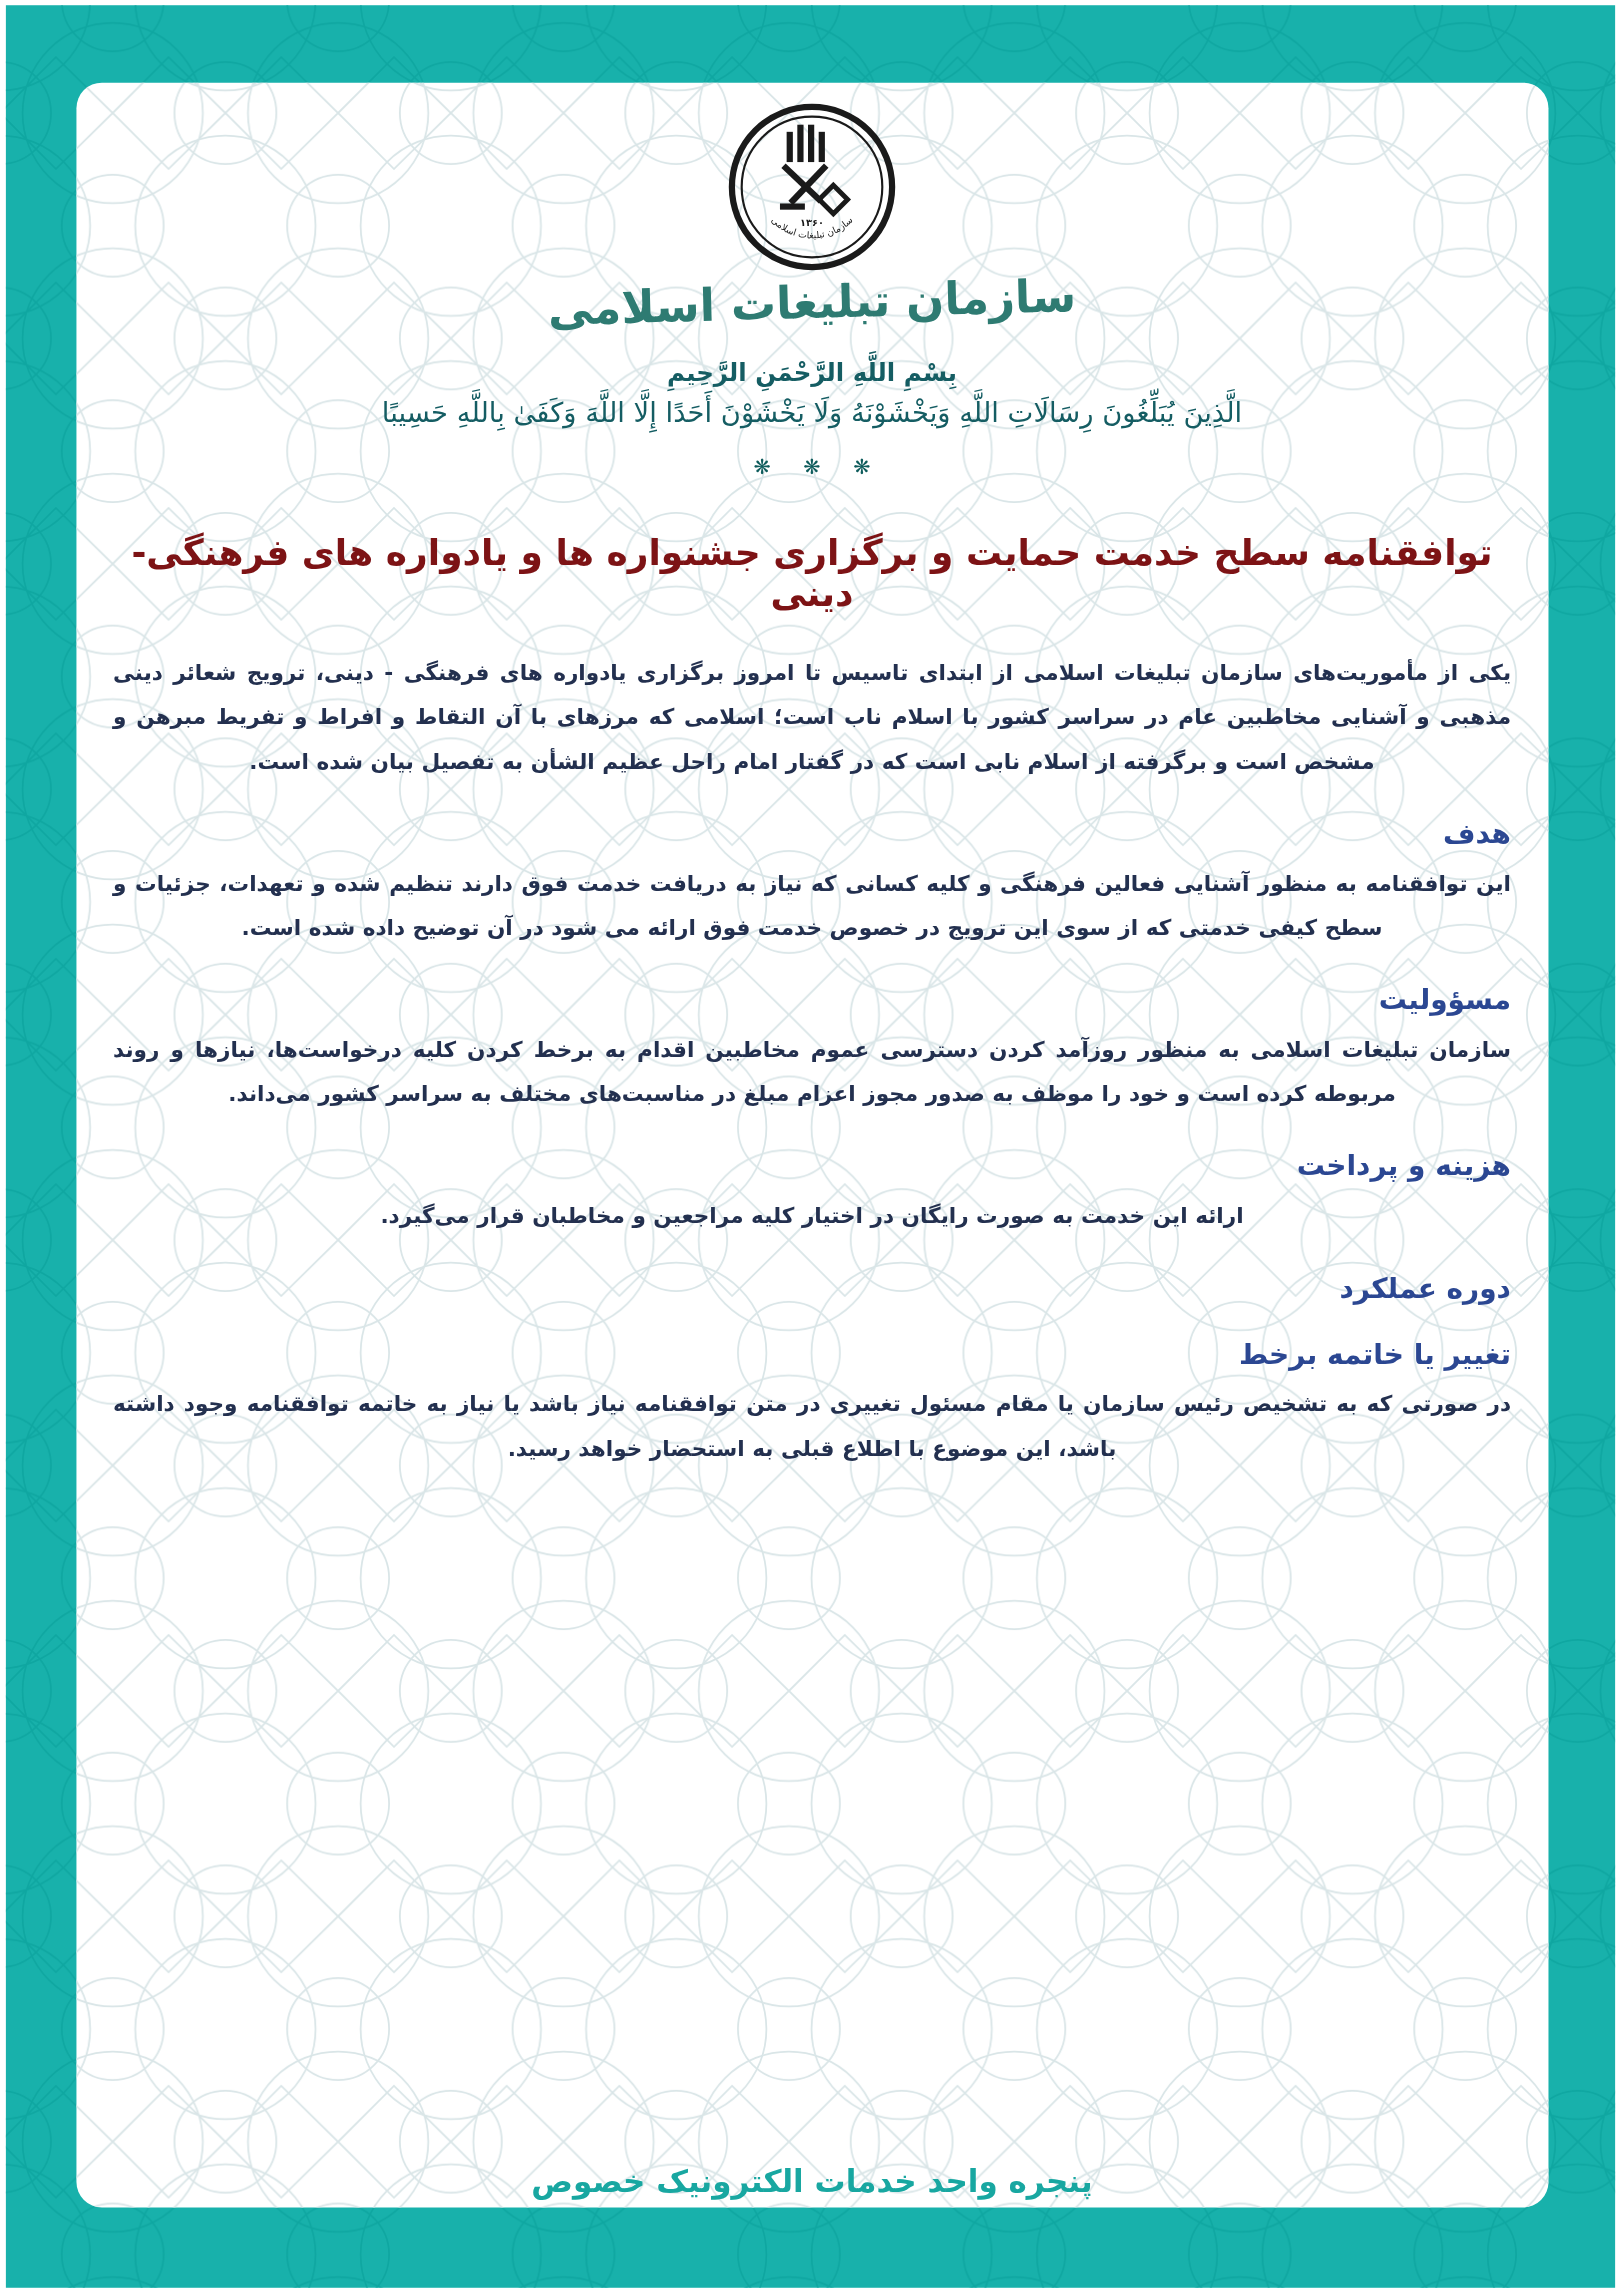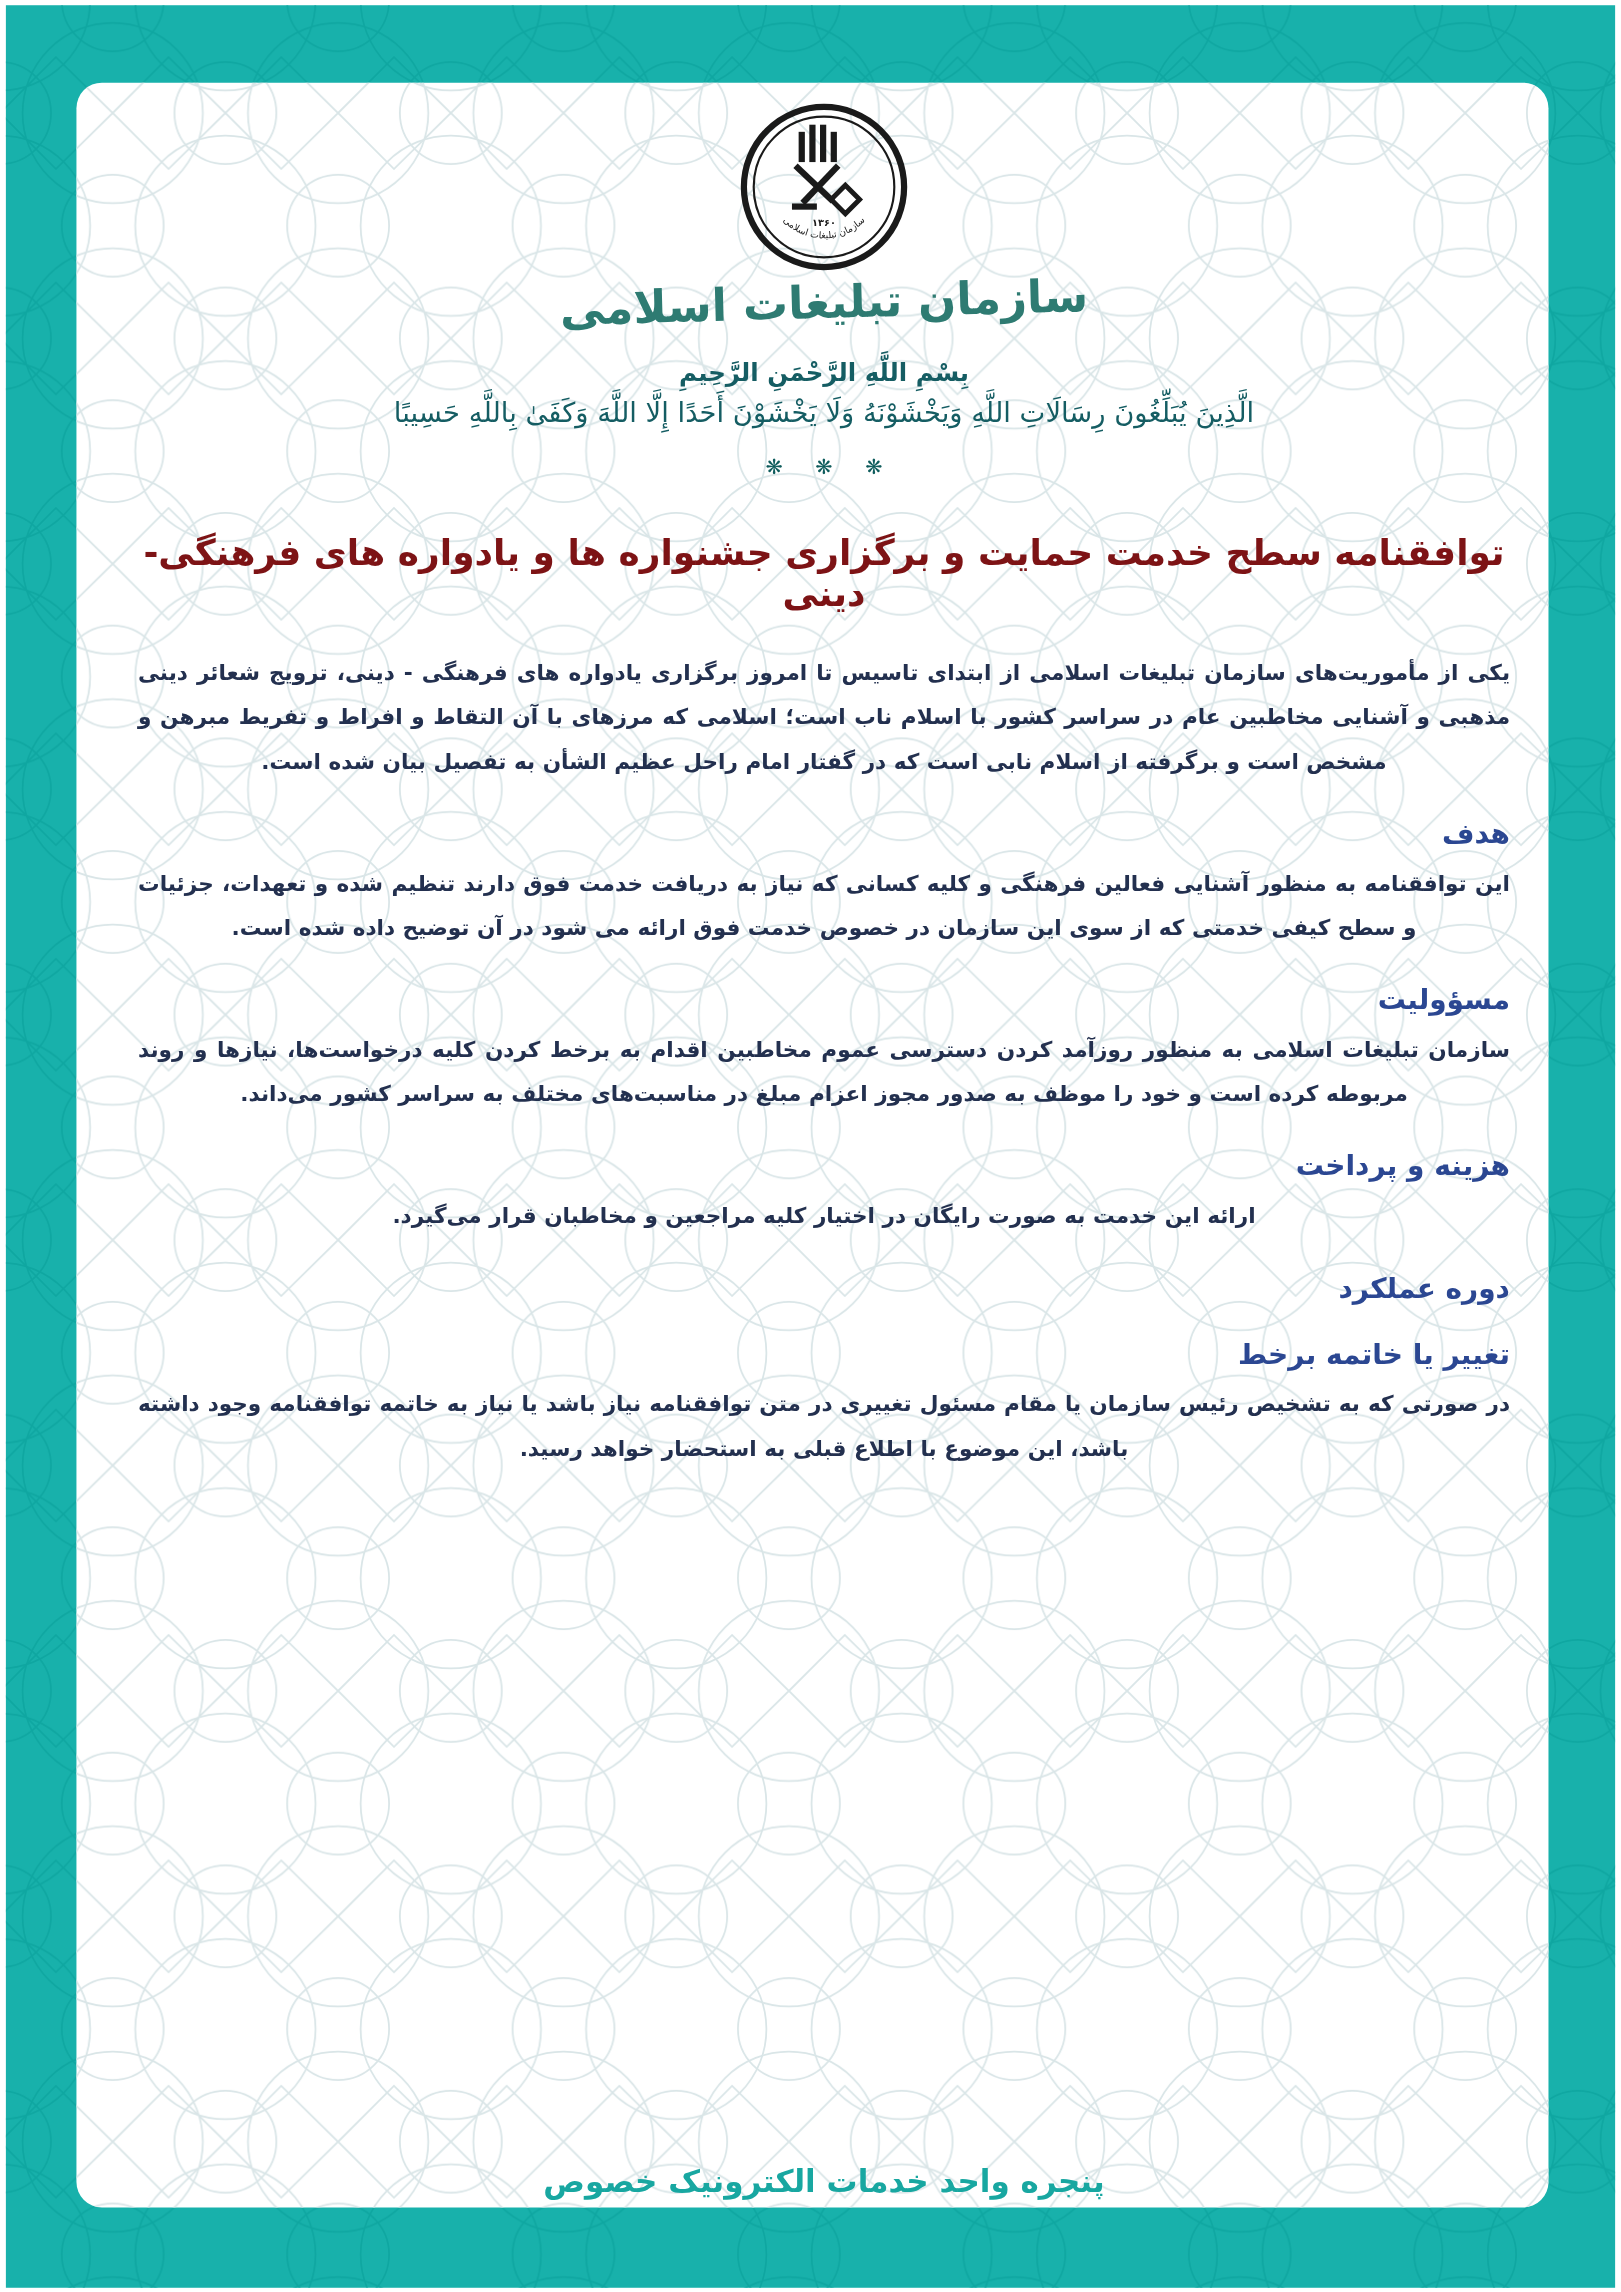--- a/index.html
+++ b/index.html
@@ -4,22 +4,21 @@
 <style>
   html,body{margin:0;padding:0;background:#ffffff;}
   .page{
     position:relative;width:1621px;height:2293px;overflow:hidden;
     background:#ffffff;font-family:"DejaVu Sans",sans-serif;
   }
   .bg{position:absolute;left:0;top:0;z-index:0;}
   .content{
     position:absolute;left:76px;top:82px;width:1472px;height:2125px;
     z-index:1;direction:rtl;text-align:center;box-sizing:border-box;
-    padding:0 50px;
-    margin-left:12px;
+    padding:0 37px;
   }
   .logo-wrap{margin:15.7px auto 0;width:178px;}
   .calligraphy{
     margin-top:-3.9px;font-size:45px;font-weight:700;color:#2e7b72;
     transform:rotate(-1.5deg);letter-spacing:-1px;
   }
   .bismillah{margin-top:29px;font-size:24.5px;font-weight:700;color:#155d63;}
   .verse{margin-top:9.8px;font-size:27.4px;font-weight:400;color:#155d63;}
   .sep{margin-top:27.4px;font-size:20.6px;color:#0e5c5c;word-spacing:25.5px;font-weight:700;}
   .doc-title{margin-top:53px;font-size:36px;font-weight:800;color:#7d1315;}
@@ -120,21 +119,21 @@
     <div class="sep">❋ ❋ ❋</div>
 
     <div class="doc-title">توافقنامه سطح خدمت حمایت و برگزاری جشنواره ها و یادواره های فرهنگی-دینی</div>
 
     <div class="sections">
       <section>
         <p class="sec-p">یکی از مأموریت‌های سازمان تبلیغات اسلامی از ابتدای تاسیس تا امروز برگزاری یادواره های فرهنگی - دینی، ترویج شعائر دینی مذهبی و آشنایی مخاطبین عام در سراسر کشور با اسلام ناب است؛ اسلامی که مرزهای با آن التقاط و افراط و تفریط مبرهن و مشخص است و برگرفته از اسلام نابی است که در گفتار امام راحل عظیم الشأن به تفصیل بیان شده است.</p>
       </section>
       <section>
         <h2 class="sec-h">هدف</h2>
-        <p class="sec-p">این توافقنامه به منظور آشنایی فعالین فرهنگی و کلیه کسانی که نیاز به دریافت خدمت فوق دارند تنظیم شده و تعهدات، جزئیات و سطح کیفی خدمتی که از سوی این سازمان در خصوص خدمت فوق ارائه می شود در آن توضیح داده شده است.</p>
+        <p class="sec-p">این توافقنامه به منظور آشنایی فعالین فرهنگی و کلیه کسانی که نیاز به دریافت خدمت فوق دارند تنظیم شده و تعهدات، جزئیات و سطح کیفی خدمتی که از سوی این ترویج در خصوص خدمت فوق ارائه می شود در آن توضیح داده شده است.</p>
       </section>
       <section>
         <h2 class="sec-h">مسؤولیت</h2>
         <p class="sec-p">سازمان تبلیغات اسلامی به منظور روزآمد کردن دسترسی عموم مخاطبین اقدام به برخط کردن کلیه درخواست‌ها، نیازها و روند مربوطه کرده است و خود را موظف به صدور مجوز اعزام مبلغ در مناسبت‌های مختلف به سراسر کشور می‌داند.</p>
       </section>
       <section>
         <h2 class="sec-h">هزینه و پرداخت</h2>
         <p class="sec-p">ارائه این خدمت به صورت رایگان در اختیار کلیه مراجعین و مخاطبان قرار می‌گیرد.</p>
       </section>
       <section>

